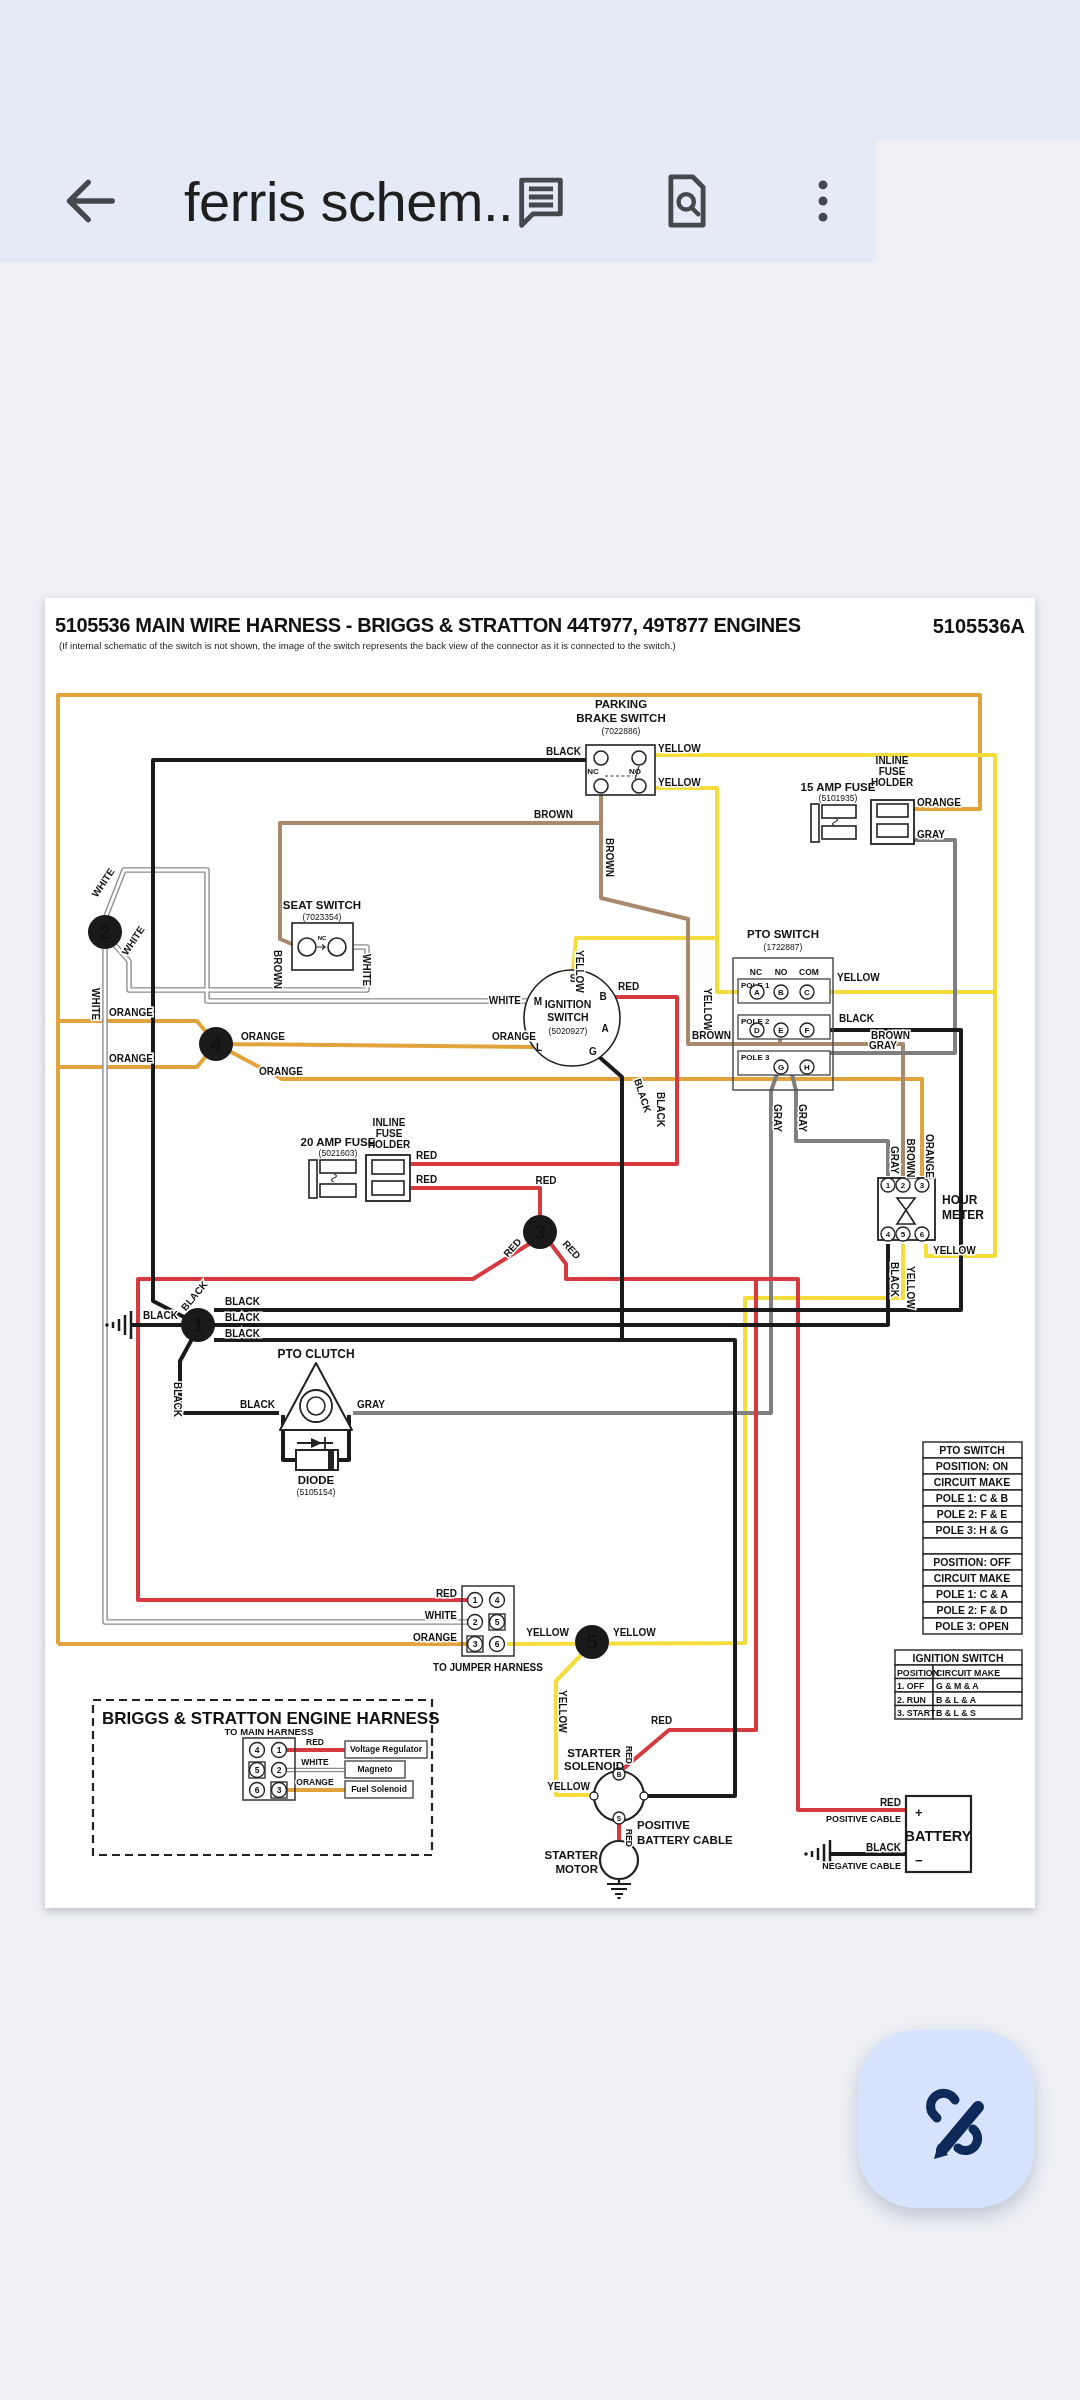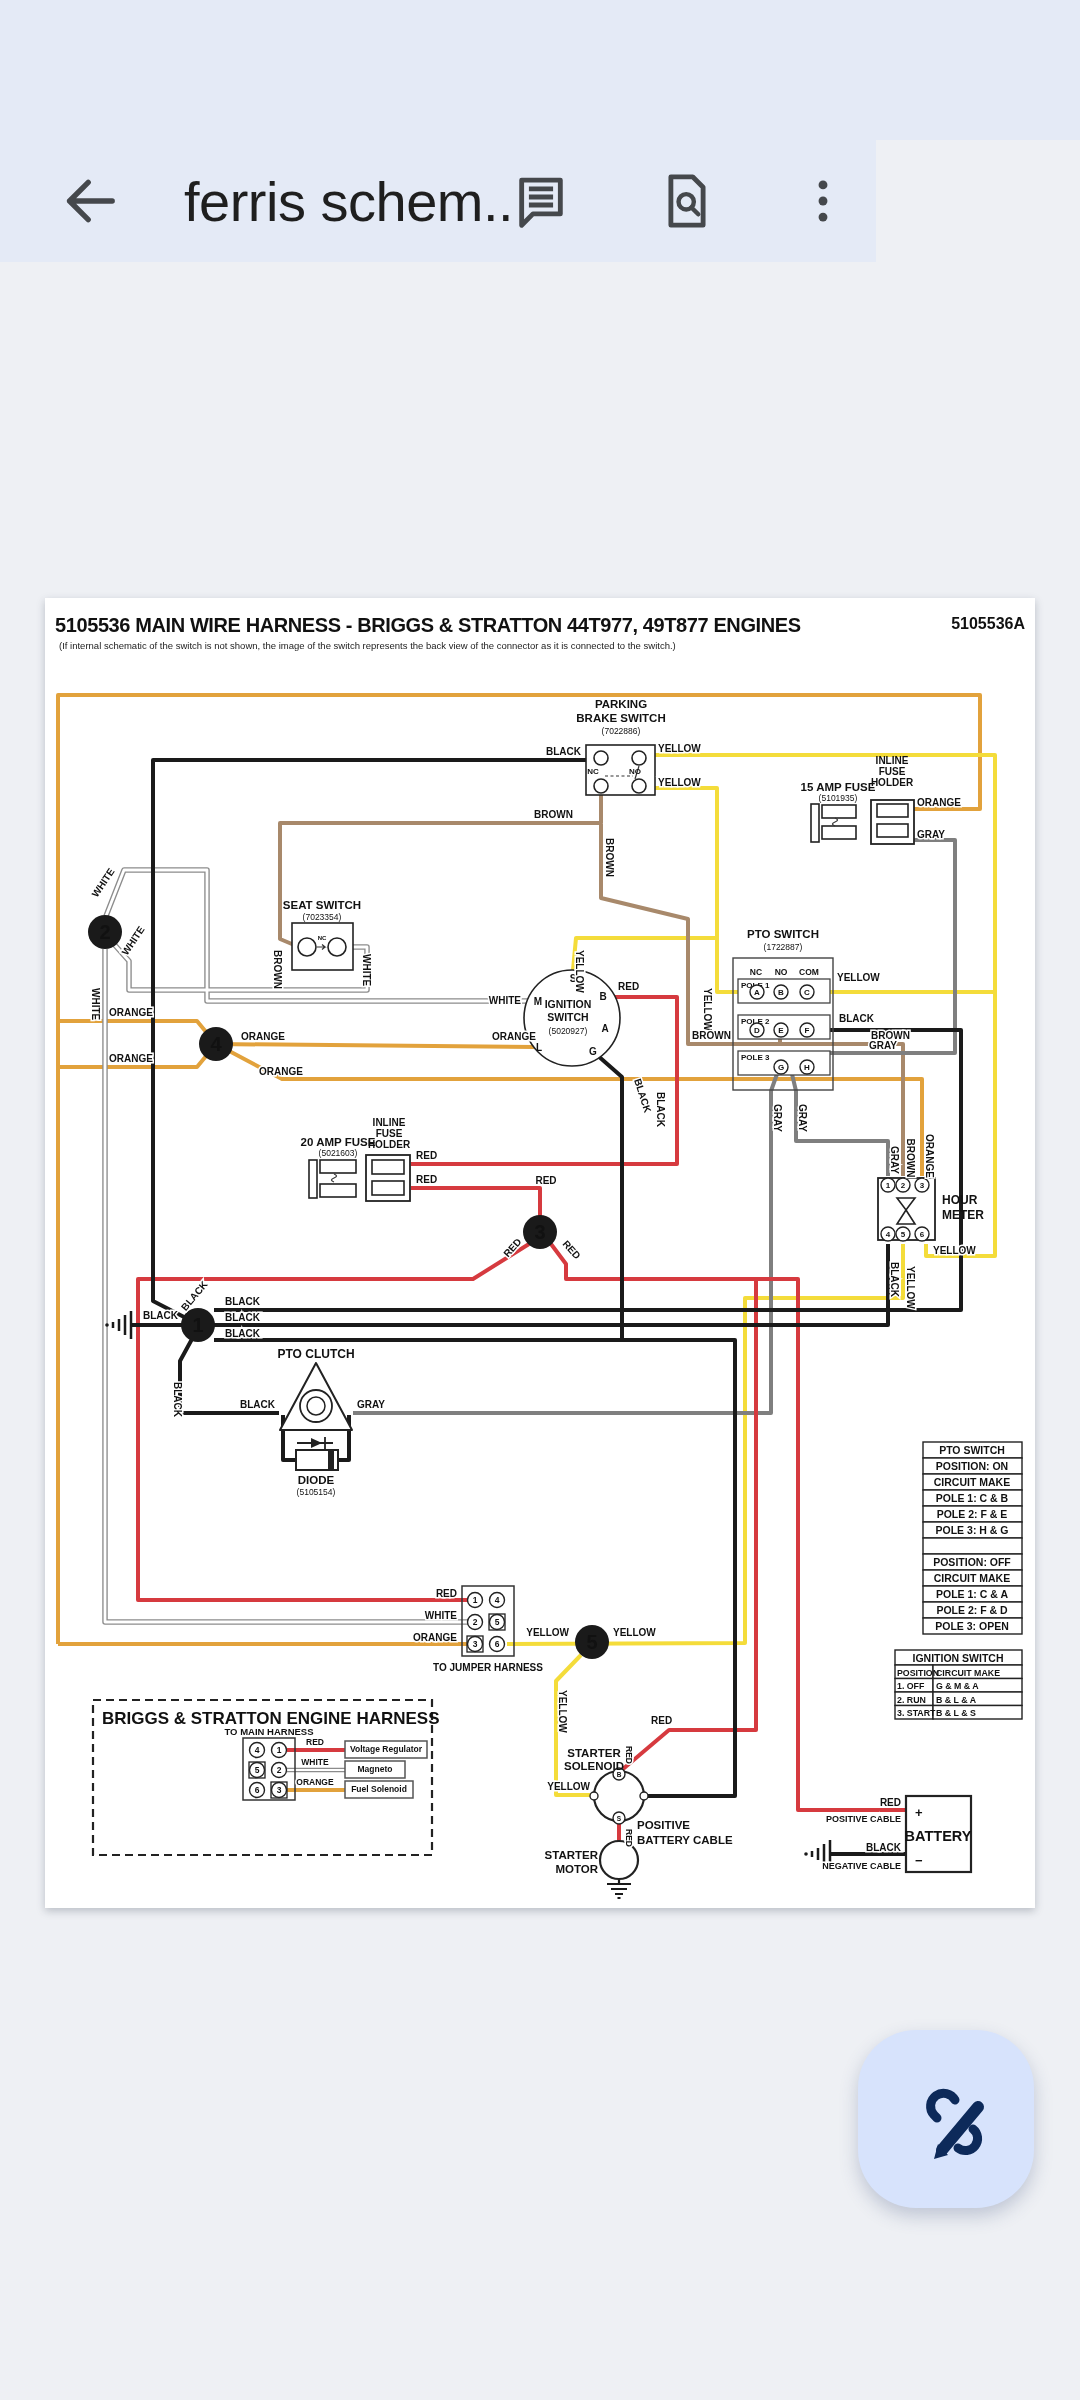--- a/index.html
+++ b/index.html
@@ -8,21 +8,21 @@
   .appbar{position:absolute;left:0;top:140px;width:876px;height:122px;background:#E4EAF6;display:flex;align-items:center;}
   .appbar .back{width:64px;height:64px;margin-left:58px;flex:0 0 auto;}
   .appbar .title{font-size:56px;color:#1F1F1F;margin-left:62px;flex:1 1 auto;white-space:nowrap;overflow:hidden;letter-spacing:-.5px;}
   .abicon{width:58px;height:58px;flex:0 0 auto;}
   .abicon.comment{margin-right:88px;}
   .abicon.findpage{margin-right:92px;}
   .abicon.more{width:30px;margin-right:38px;}
   .content{position:absolute;left:0;top:262px;width:980px;height:2138px;background:#EEF0F4;}
   .page{position:absolute;left:45px;top:336px;width:990px;height:1310px;background:#fff;box-shadow:0 3px 8px rgba(50,60,80,.28);}
   .hdr-title{position:absolute;left:10px;top:16px;font-size:20px;font-weight:bold;color:#111;letter-spacing:-.4px;}
-  .hdr-code{position:absolute;right:10px;top:17px;font-size:16px;font-weight:bold;color:#111;}
+  .hdr-code{position:absolute;right:10px;top:17px;font-size:20px;font-weight:bold;color:#111;}
   .hdr-note{position:absolute;left:14px;top:42px;font-size:9.5px;color:#222;}
   .diagram{position:absolute;left:0;top:0;}
   .fab{position:absolute;left:858px;top:2030px;width:176px;height:178px;background:#D7E3FC;border-radius:58px;box-shadow:0 8px 18px rgba(50,70,120,.25);display:flex;align-items:center;justify-content:center;}
   
   text{fill:#111;}
   .wl{font-size:10px;font-weight:bold;paint-order:stroke;stroke:#ffffff;stroke-width:3px;}
   .cname{font-size:11.5px;font-weight:bold;}
   .cpart{font-size:8.5px;}
   .tiny{font-size:8px;font-weight:bold;}
   .pin{font-size:8.5px;font-weight:bold;}

